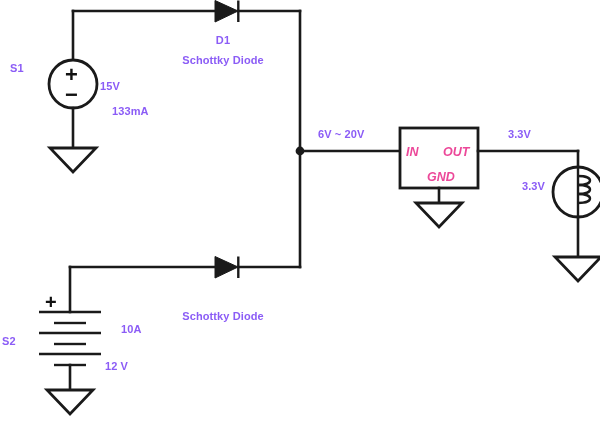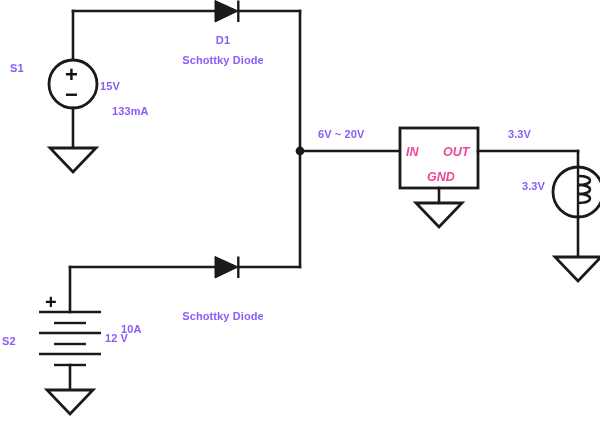--- a/index.html
+++ b/index.html
@@ -178,21 +178,21 @@
   <div class="sym-minus" style="left:65px; top:82px; font-size:22px;">−</div>
   <div class="lbl" style="left:112px; top:64px;margin-top:41px;">133mA</div>
   <div class="lbl" style="left:100px; top:80px;">15V</div>
 
   <div class="lbl lbl-center" style="left:168px; top:34px; width:110px;">D1</div>
   <div class="lbl lbl-center" style="left:163px; top:54px; width:120px;">Schottky Diode</div>
 
   <div class="lbl" style="left:2px; top:308px;margin-top:27px;">S2</div>
   <div class="sym-plus" style="left:45px; top:291px; font-size:20px;">+</div>
   <div class="lbl" style="left:121px; top:323px;">10A</div>
-  <div class="lbl" style="left:105px; top:332px;">12 V</div>
+  <div class="lbl" style="left:105px; top:360px;">12 V</div>
 
   <div class="lbl lbl-center" style="left:163px; top:310px; width:120px;">Schottky Diode</div>
 
   <div class="lbl" style="left:318px; top:128px;text-align:center;">6V ~ 20V</div>
 
   <div class="lbl-ital" style="left:406px; top:145px;">IN</div>
   <div class="lbl-ital" style="left:443px; top:145px;">OUT</div>
   <div class="lbl-ital" style="left:427px; top:170px;">GND</div>
 
   <div class="lbl" style="left:508px; top:128px;">3.3V</div>

